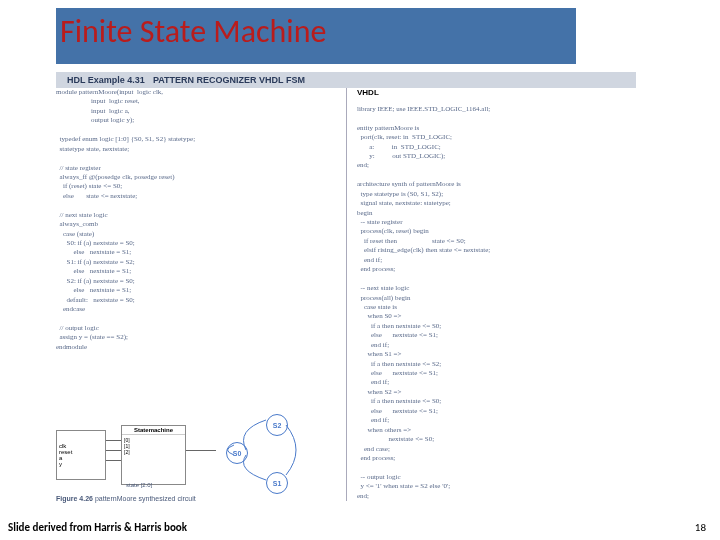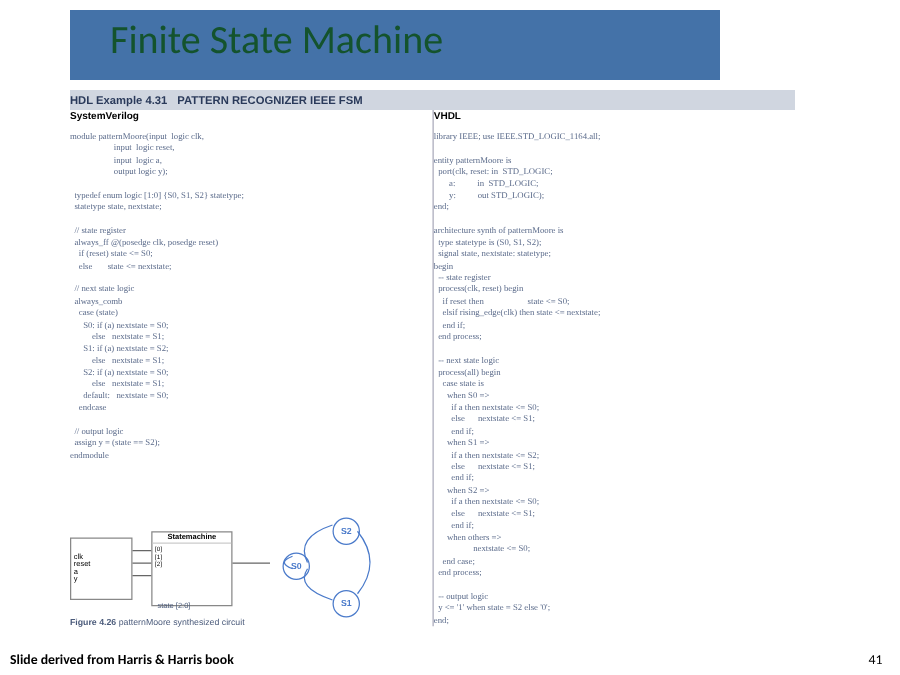--- a/index.html
+++ b/index.html
@@ -18,37 +18,37 @@
     width: 520px;
     height: 56px;
     background: #4472a8;
     display: flex;
     align-items: center;
     padding-left: 20px;
   }
   .title-text {
     position: absolute;
     top: 12px;
-    left: 88px;
+    left: 60px;
     font-size: 32px;
-    color: #14532d;
+    color: #b91c1c;
     font-weight: 400;
     font-family: Calibri, Arial, sans-serif;
   }
   .hdl-header {
     position: absolute;
     top: 72px;
     left: 56px;
     width: 580px;
     height: 16px;
     background: #d0d6e0;
     font-size: 9px;
     color: #2a3a5a;
     font-weight: bold;
-    padding-left: 0;
+    padding-left: 11px;
     display: flex;
     align-items: center;
   }
   .hdl-num {
     font-weight: bold;
     margin-right: 8px;
   }
   .code-area {
     position: absolute;
     top: 88px;
@@ -65,20 +65,21 @@
     top: 0;
     left: 0;
     width: 280px;
   }
   .col-right {
     position: absolute;
     top: 0;
     left: 290px;
     width: 290px;
     border-left: 1px solid #aab;
+    padding-left: 10px;
   }
   .col-head {
     font-size: 8px;
     font-weight: bold;
     color: #000;
     font-family: Arial, sans-serif;
     margin-bottom: 6px;
   }
   .code-block {
     white-space: pre;
@@ -172,26 +173,25 @@
   }
 </style>
 </head>
 <body>
 
 <div class="title-bar"></div>
 <div class="title-text">Finite State Machine</div>
 
 <div class="hdl-header">
   <span class="hdl-num">HDL Example 4.31</span>
-  <span>PATTERN RECOGNIZER IEEE FSM</span>
+  <span>PATTERN RECOGNIZER VHDL FSM</span>
 </div>
 
 <div class="code-area">
   <div class="col-left">
-    <div class="col-head">SystemVerilog</div>
     <div class="code-block">module patternMoore(input  logic clk,
                     input  logic reset,
                     input  logic a,
                     output logic y);
 
   typedef enum logic [1:0] {S0, S1, S2} statetype;
   statetype state, nextstate;
 
   // state register
   always_ff @(posedge clk, posedge reset)
@@ -294,13 +294,13 @@
     <path d="M18 35 Q5 40 18 45" stroke="#4a7aca" fill="none" stroke-width="1"></path>
   </svg>
 </div>
 
 <div class="fig-caption">
   <span class="fnum">Figure 4.26</span>
   <span>patternMoore synthesized circuit</span>
 </div>
 
 <div class="footer-left">Slide derived from Harris &amp; Harris book</div>
-<div class="footer-right">41</div>
+<div class="footer-right">18</div>
 
 </body></html>

